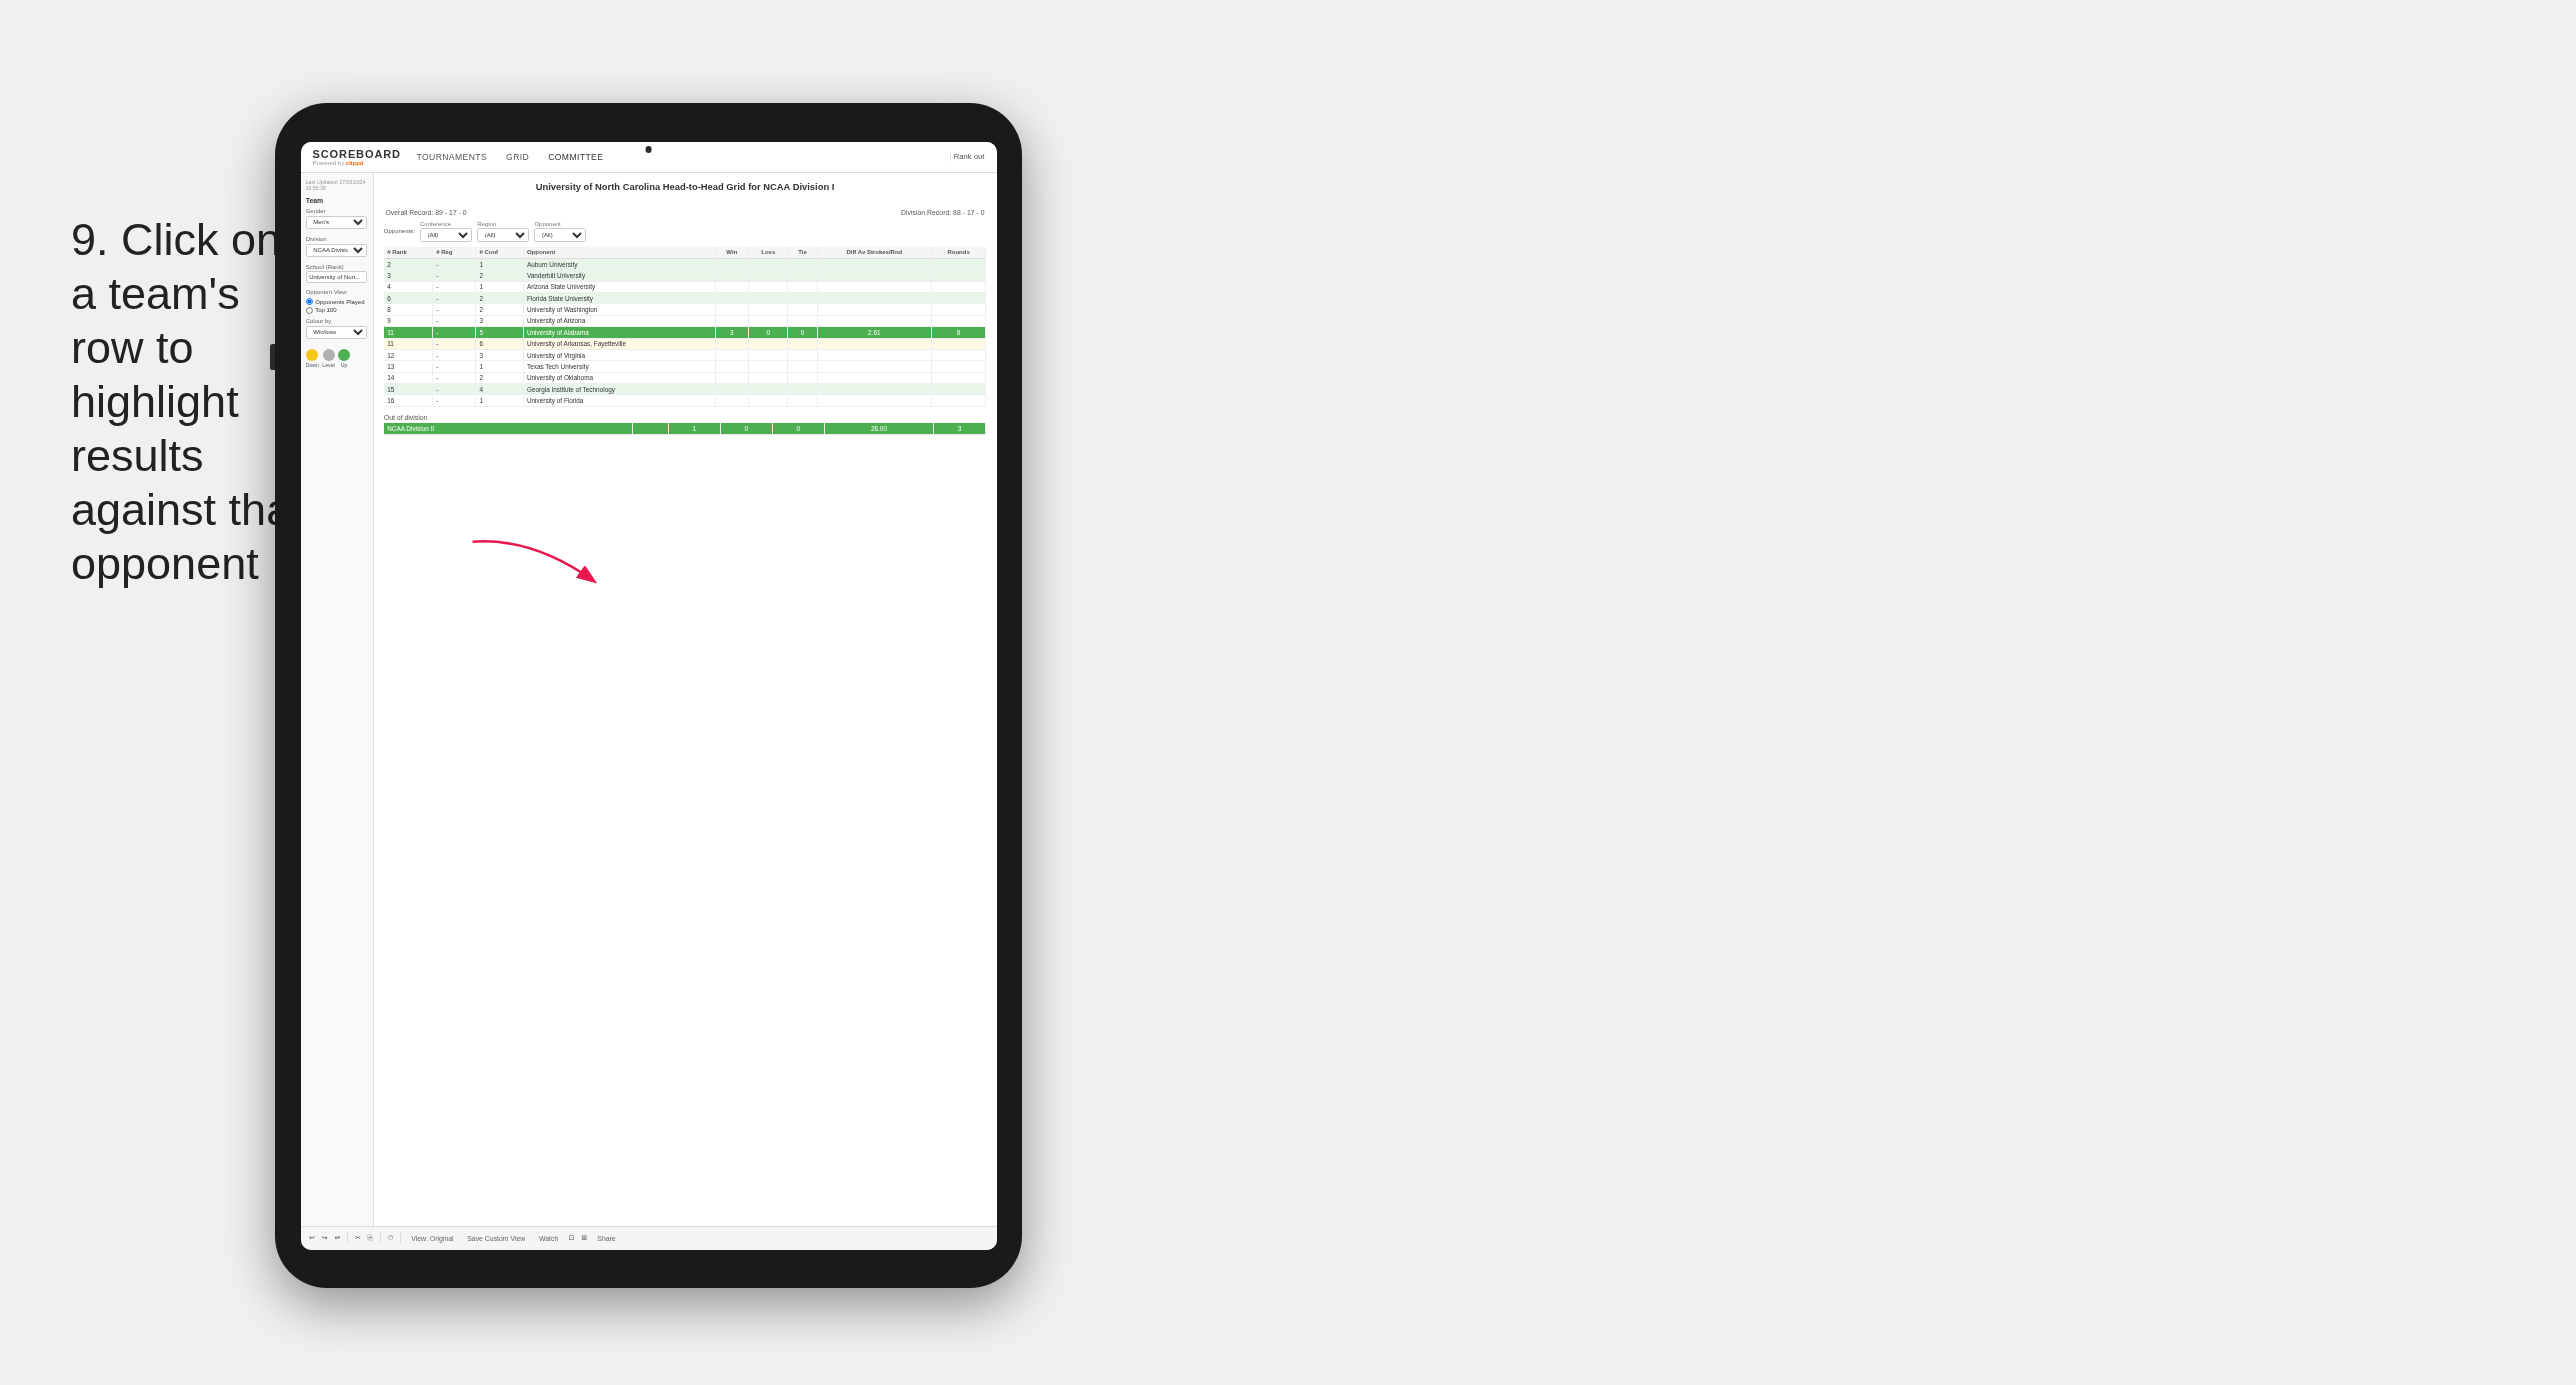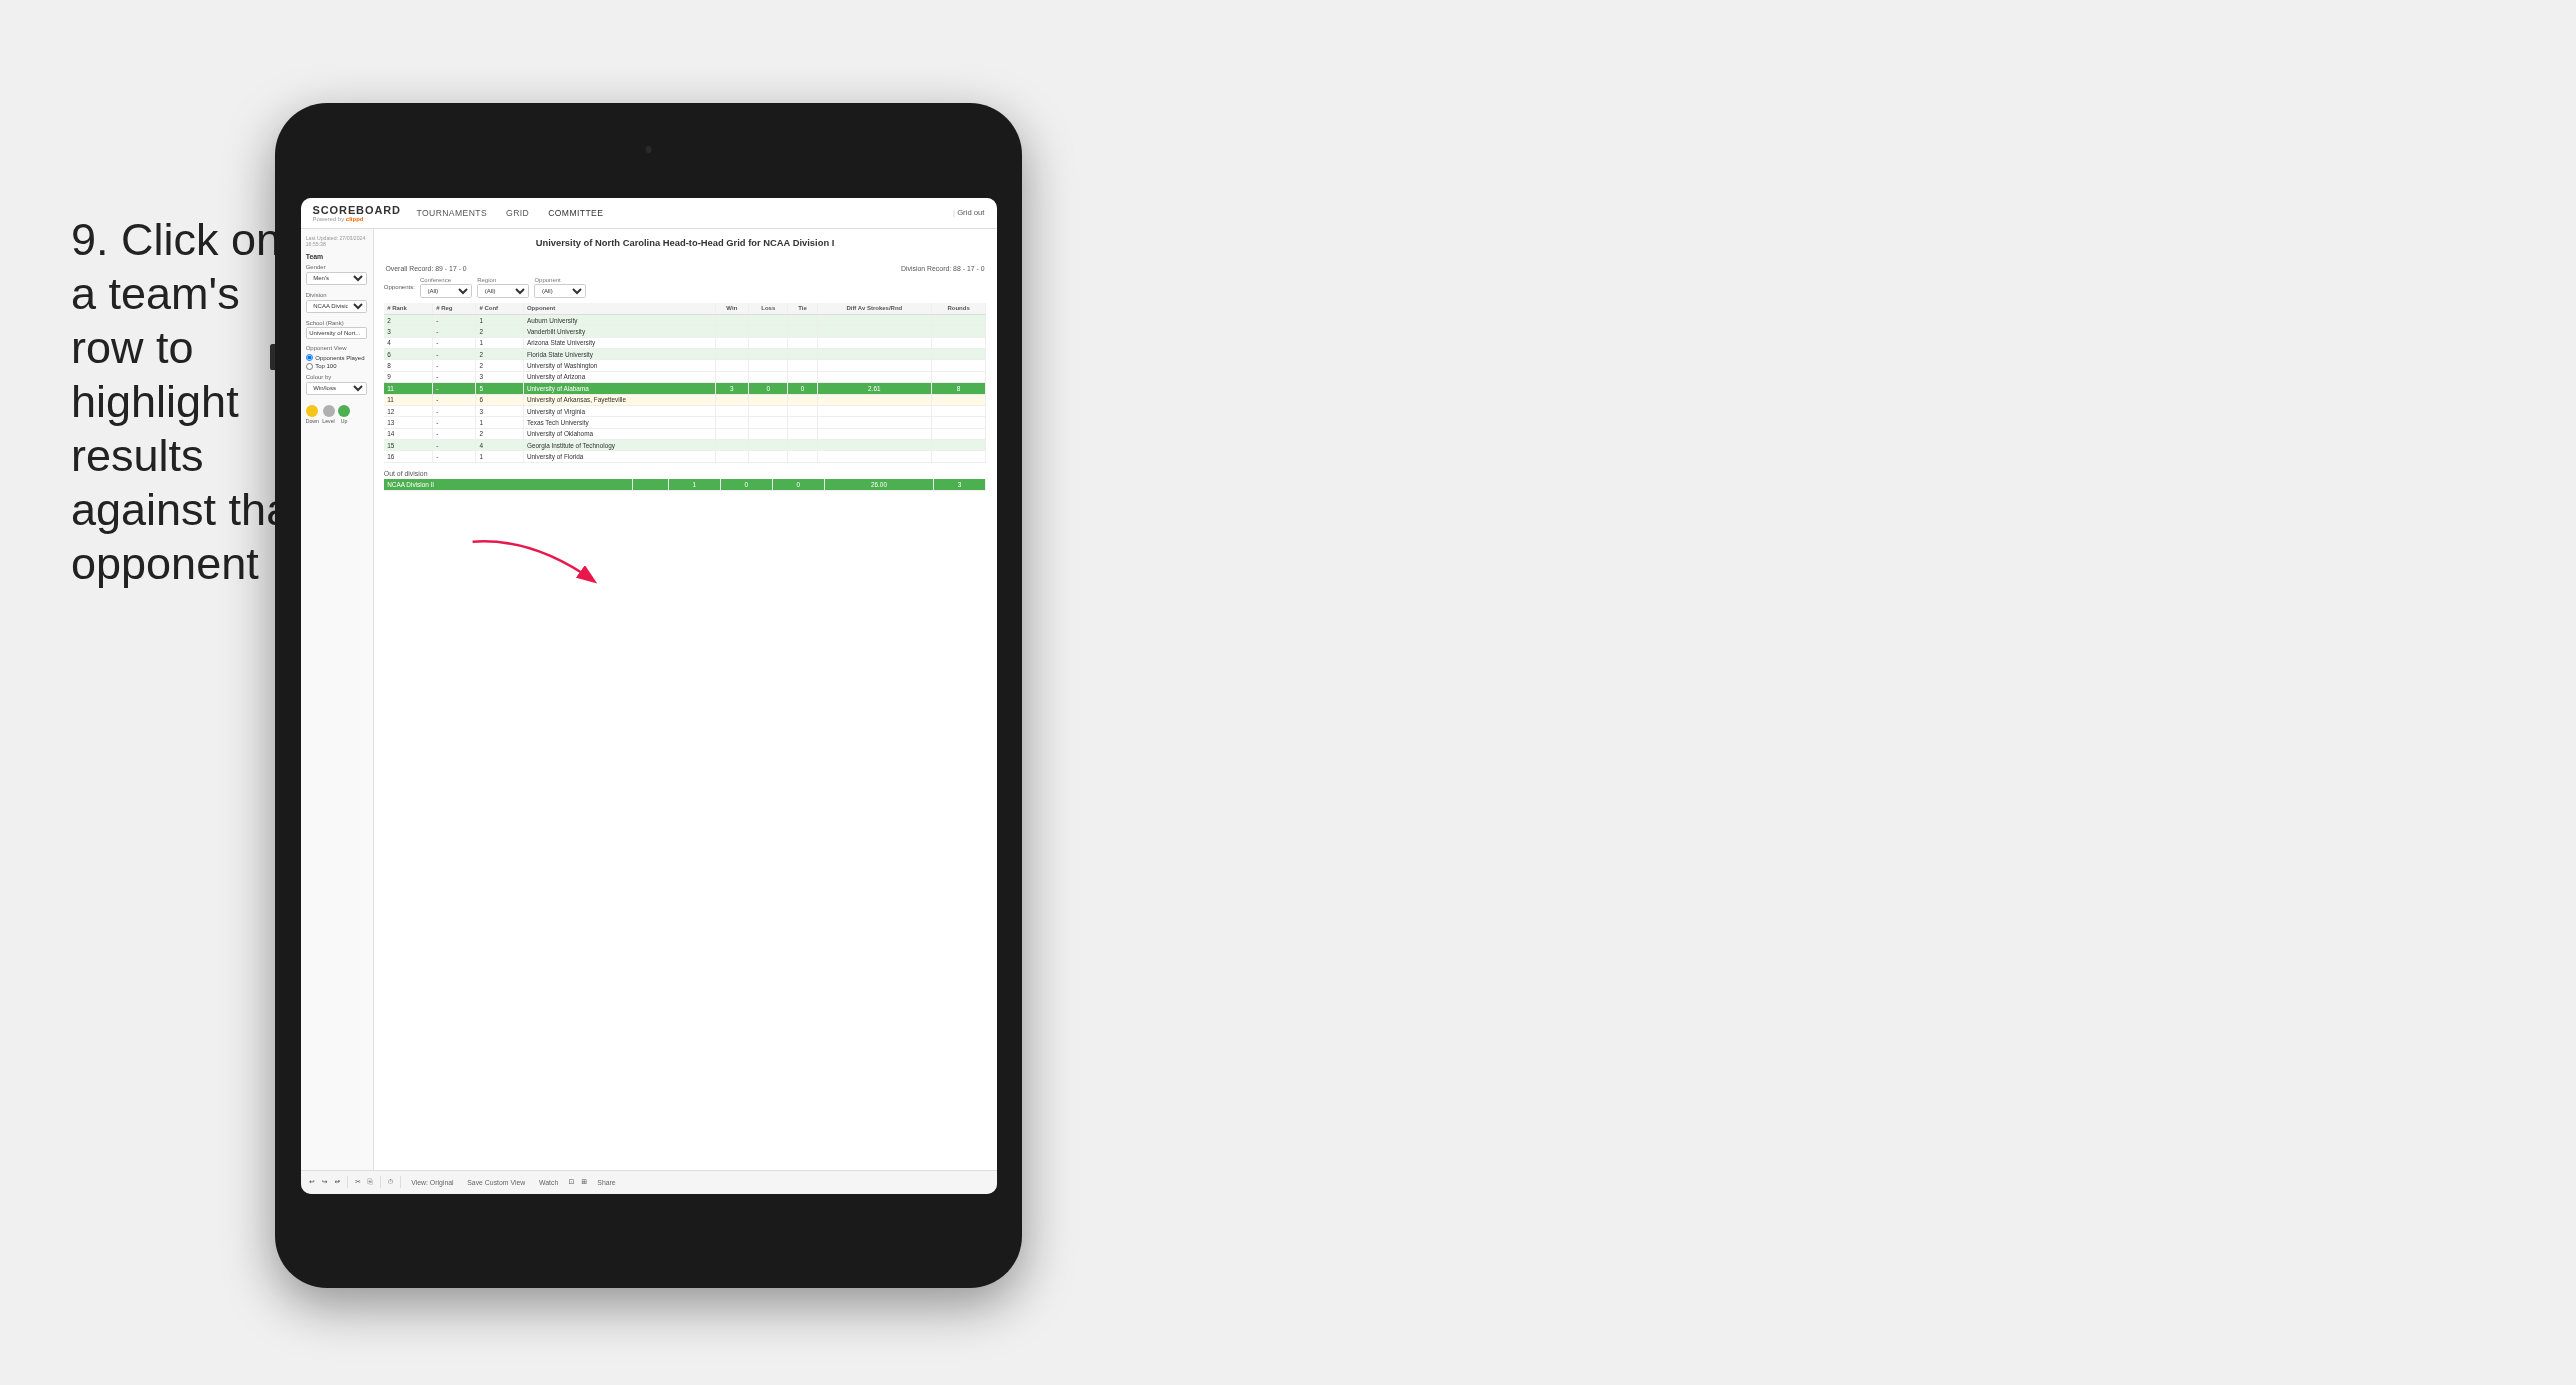--- a/index.html
+++ b/index.html
@@ -35,21 +35,21 @@
       background: #1a1a1a;
       border-radius: 52px;
       box-shadow: 0 17px 52px rgba(0,0,0,0.4);
       display: flex;
       align-items: center;
       justify-content: center;
     }
 
     .tablet-screen {
       width: 696px;
-      height: 996px;
+      height: 1108px;
       background: #fca5a5;
       border-radius: 10.3px;
       overflow: hidden;
       display: flex;
       flex-direction: column;
     }
 
     
     .top-nav {
       display: flex;
@@ -404,21 +404,21 @@
     <div class="top-nav">
       <div class="logo-area">
         <span class="logo-scoreboard">SCOREBOARD</span>
         <span class="logo-powered">Powered by <span>clippd</span></span>
       </div>
       <div class="nav-items">
         <span class="nav-item">TOURNAMENTS</span>
         <span class="nav-item">GRID</span>
         <span class="nav-item active">COMMITTEE</span>
       </div>
-      <span class="sign-out">Grid out</span>
+      <span class="sign-out">Rank out</span>
     </div>
 
 
     <div class="main-content">
 
       <div class="left-panel">
         <div class="panel-timestamp">
           <span>Last Updated: 27/03/2024</span><br>
           <span>16:55:38</span>
         </div>

